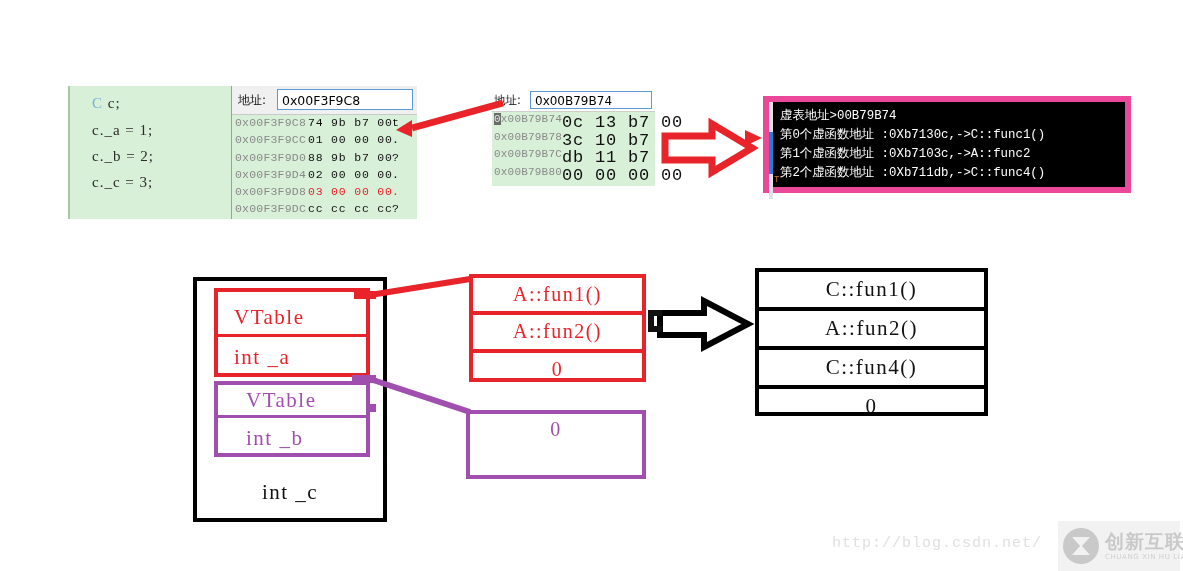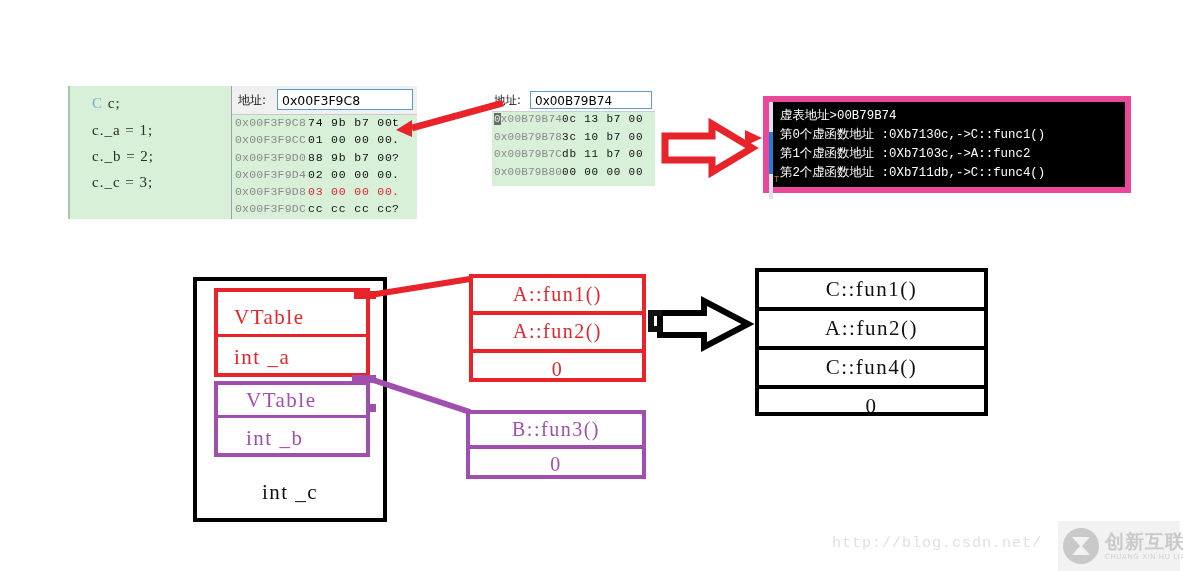--- a/index.html
+++ b/index.html
@@ -99,21 +99,21 @@
     left: 38px; top: 1px; width: 122px; height: 18px;
     line-height: 18px; font-size: 12px;
     border: 1px solid #5b9bd5;
   }
   #mem2-rows {
     left: 0; top: 22px; width: 163px; height: 74px;
     background: #d8efd8;
   }
   #mem2-rows .hexrow { height: 17.5px; }
   #mem2-rows .hexrow .hx-addr { left: 2px; font-size: 11px; }
-  #mem2-rows .hexrow .hx-bytes { left: 70px; font-size: 11px; }
+  #mem2-rows .hexrow .hx-bytes { left: 70px; font-size: 17px; }
   .hexrow.sel .hx-addr::first-letter { background: #6b6b6b; color: #d8efd8; }
 
   
   #console {
     left: 763px; top: 96px; width: 368px; height: 97px;
     background: #000000;
     border: 6px solid #ec4899;
   }
   #console-left-strip {
     left: 0px; top: 0px; width: 4px; height: 97px;
@@ -382,21 +382,20 @@
     <span class="cell-inner">int _b</span>
   </div>
 
   <div class="abs" id="vt-a">
     <div class="vrow sep">A::fun1()</div>
     <div class="vrow sep">A::fun2()</div>
     <div class="vrow">0</div>
   </div>
 
   <div class="abs" id="vt-b">
-    <div class="vrow sep">B::fun3()</div>
     <div class="vrow">0</div>
   </div>
 
   <div class="abs" id="vt-m">
     <div class="vrow sep">C::fun1()</div>
     <div class="vrow sep">A::fun2()</div>
     <div class="vrow sep">C::fun4()</div>
     <div class="vrow">0</div>
   </div>
 

